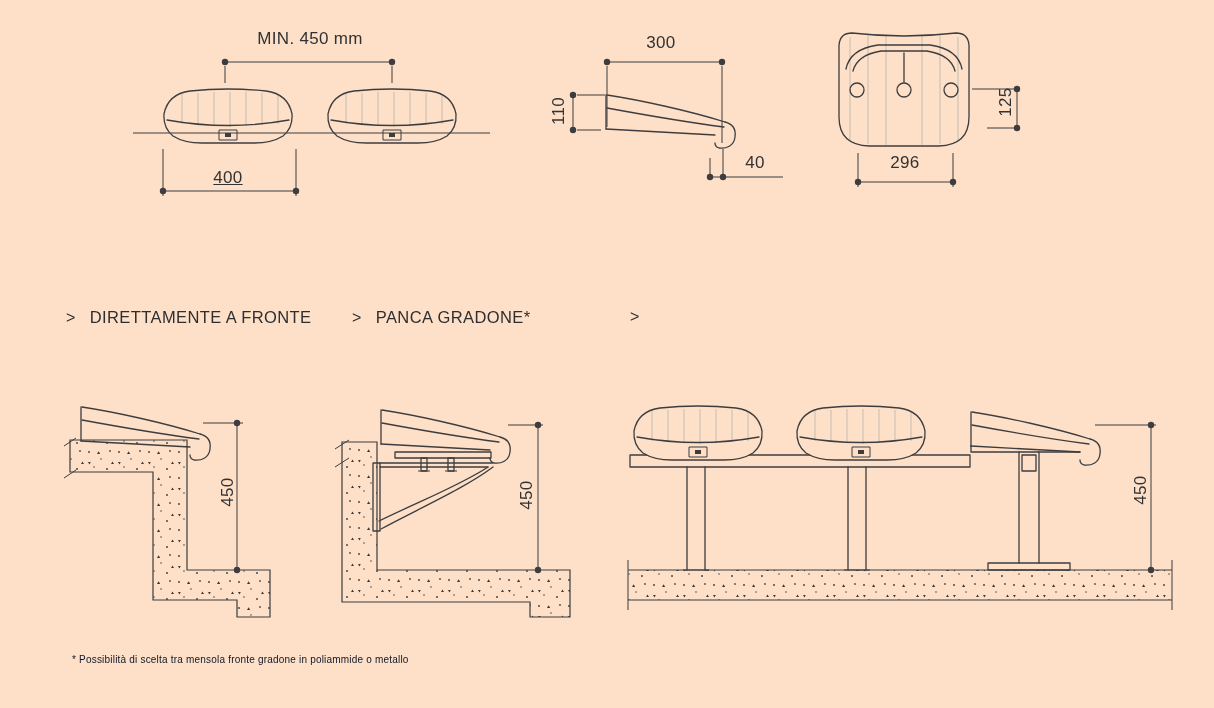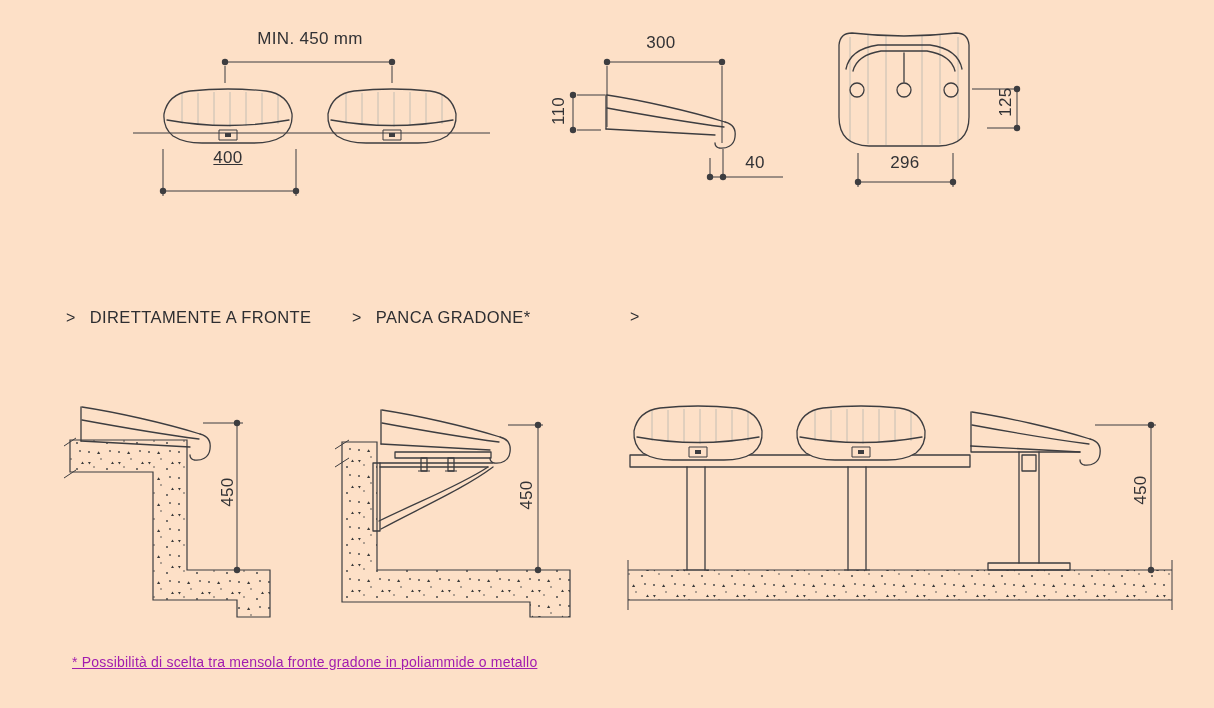--- a/index.html
+++ b/index.html
@@ -31,24 +31,23 @@
   .section-label{
     display:flex;
     align-items:center;
     gap:14px;
     font-size:16.5px;
     letter-spacing:0.4px;
     color:#2e2e31;
   }
   .section-label .marker{font-size:16px;}
   .footnote{
-    font-size:14px;
+    font-size:10px;
     letter-spacing:0.2px;
-    color:#a21caf;
-    text-decoration:underline;
+    color:#0f172a;
   }
   svg{position:absolute;overflow:visible;}
   svg *{vector-effect:non-scaling-stroke;}
   .ln{stroke:#3d3d40;stroke-width:1.3;fill:none;stroke-linecap:round;stroke-linejoin:round;}
   .thin{stroke:#3d3d40;stroke-width:1;fill:none;}
   .gray{stroke:#c4beb3;stroke-width:1;fill:none;}
   .dot{fill:#3d3d40;stroke:none;}
   .conc{stroke:#3d3d40;stroke-width:1.2;stroke-linejoin:miter;}
 </style>
 </head>
@@ -277,21 +276,21 @@
     <rect class="ln" x="368" y="165" width="82" height="7" fill="#fde0c7"></rect>
   </g>
   <g>
     <path class="thin" d="M475,27 H536 M531,27 V172"></path>
     <circle class="dot" cx="531" cy="27" r="3.2"></circle>
       <circle class="dot" cx="531" cy="172" r="3.2"></circle>
   </g>
 </svg>
 
 <div class="t dim" style="left:240px;top:29px;width:140px;">MIN. 450 mm</div>
-<div class="t dim" style="left:198px;top:148px;width:60px;text-decoration:underline;">400</div>
+<div class="t dim" style="left:198px;top:168px;width:60px;text-decoration:underline;">400</div>
 <div class="t dim" style="left:631px;top:33px;width:60px;">300</div>
 <div class="t dim rot" style="left:534px;top:102px;width:50px;text-align:center;">110</div>
 <div class="t dim" style="left:730px;top:153px;width:50px;">40</div>
 <div class="t dim" style="left:875px;top:153px;width:60px;text-align:center;">296</div>
 <div class="t dim rot" style="left:981px;top:93px;width:50px;text-align:center;">125</div>
 <div class="t dim rot" style="left:203px;top:483px;width:50px;text-align:center;">450</div>
 <div class="t dim rot" style="left:502px;top:486px;width:50px;text-align:center;">450</div>
 <div class="t dim rot" style="left:1116px;top:481px;width:50px;text-align:center;">450</div>
 
 <div class="t section-label" style="left:66px;top:308px;">

